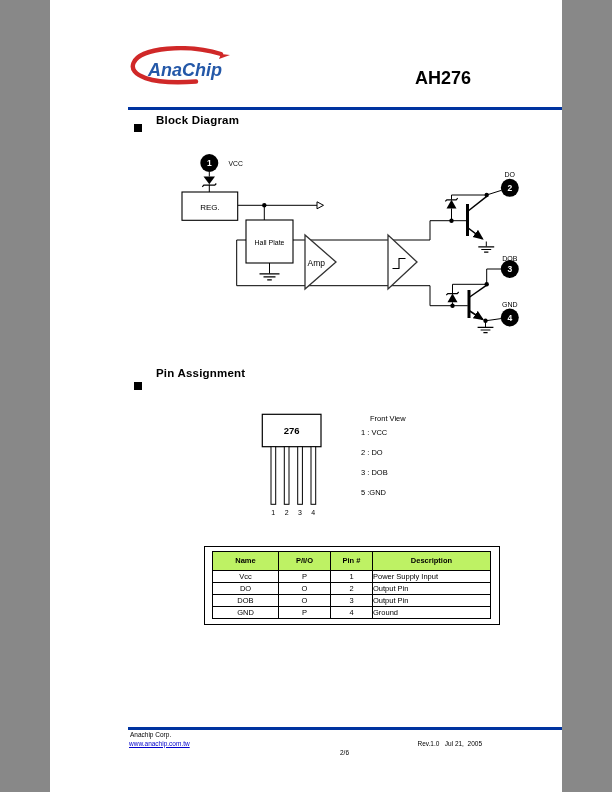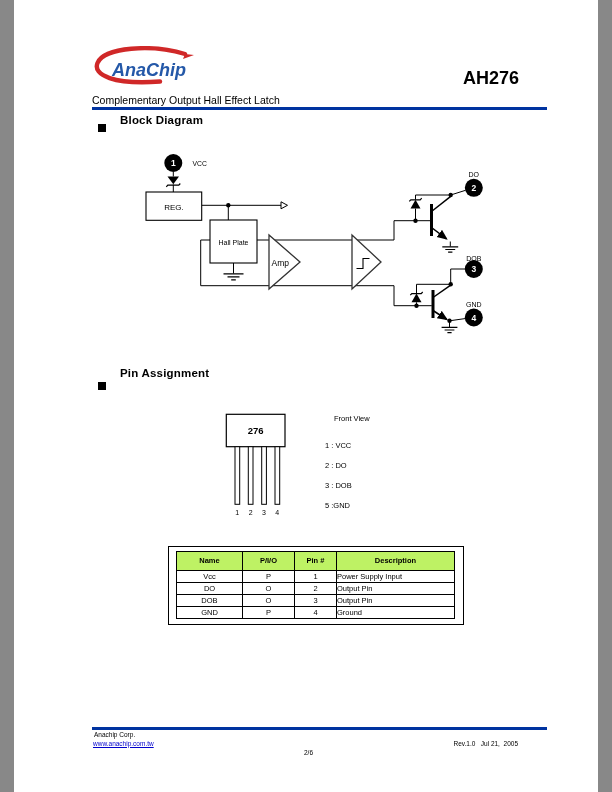--- a/index.html
+++ b/index.html
@@ -1,23 +1,23 @@
 <!DOCTYPE html>
 <html><head>
 <meta charset="utf-8">
 <style>
   html,body{margin:0;padding:0;background:#888;}
-  .page{position:relative;width:584px;height:792px;background:#fff;margin:0 auto;
+  .page{position:relative;width:512px;height:792px;background:#fff;margin:0 auto;
         font-family:"Liberation Sans",sans-serif;color:#000;overflow:hidden;}
   .abs{position:absolute;}
   .rule{position:absolute;height:2.5px;background:#0033A0;}
   .sec-head{position:absolute;font-weight:bold;font-size:11.5px;letter-spacing:.2px;}
   .sec-sq{position:absolute;width:8px;height:8px;background:#000;}
   .fv{position:absolute;left:311px;top:414px;font-size:7.5px;}
-  .fv-title{margin-bottom:13px;padding-left:9px;}
+  .fv-title{padding-left:9px;}
   .fv-line{height:20px;line-height:20px;}
   .tbl-frame{position:absolute;left:154px;top:546px;width:294px;height:77px;border:1px solid #000;}
   table.pins{position:absolute;left:162px;top:551px;border-collapse:collapse;table-layout:fixed;font-size:7.5px;}
   table.pins th,table.pins td{border:1px solid #000;padding:0;line-height:1;}
   table.pins th{background:#bef264;height:18px;font-weight:bold;text-align:center;}
   table.pins td{height:11px;text-align:center;}
   table.pins td.desc{text-align:left;padding-left:0;}
   .ftr{position:absolute;font-size:6.5px;}
   .link{color:#0000CC;text-decoration:underline;cursor:pointer;}
   .pre{white-space:pre;}
@@ -27,23 +27,22 @@
 <body>
 
 <div class="page">
 
   <svg class="abs" style="left:76px;top:46px" width="120" height="44" viewBox="0 0 120 44">
     <path d="M95,8 C62,-2 14,1 7.5,17 C2.5,29 24,39 70,35.5" fill="none" stroke="#D02828" stroke-width="4.4" stroke-linecap="round"></path>
     <path d="M95,8 L104,9 L93,13 Z" fill="#D02828"></path>
     <text x="22" y="30" font-size="18" font-style="italic" font-weight="bold" font-family="DejaVu Serif, serif" fill="#2458A8">AnaChip</text>
   </svg>
 
-  <div class="abs" style="right:79px;top:68px;font-size:18px;font-weight:bold">AH276</div>
-
-  <div class="abs" style="left:78px;top:94px;font-size:10.5px">Complementary Output Hall Effect Latch</div>
+  <div class="abs" style="right:91px;top:68px;font-size:18px;font-weight:bold">AH276</div>
+
 
   <div class="rule" style="left:78px;top:107px;width:455px"></div>
 
   <span class="sec-sq" style="left:84px;top:124px"></span>
   <div class="sec-head" style="left:106px;top:114px">Block Diagram</div>
 
   <svg class="abs" style="left:120px;top:150px" width="360" height="190" viewBox="120 150 360 190">
     <defs>
       <marker id="arr" orient="auto" markerWidth="9" markerHeight="8" refX="6" refY="3">
         <path d="M0,0 L7,3 L0,6 Z" fill="#000"></path>

